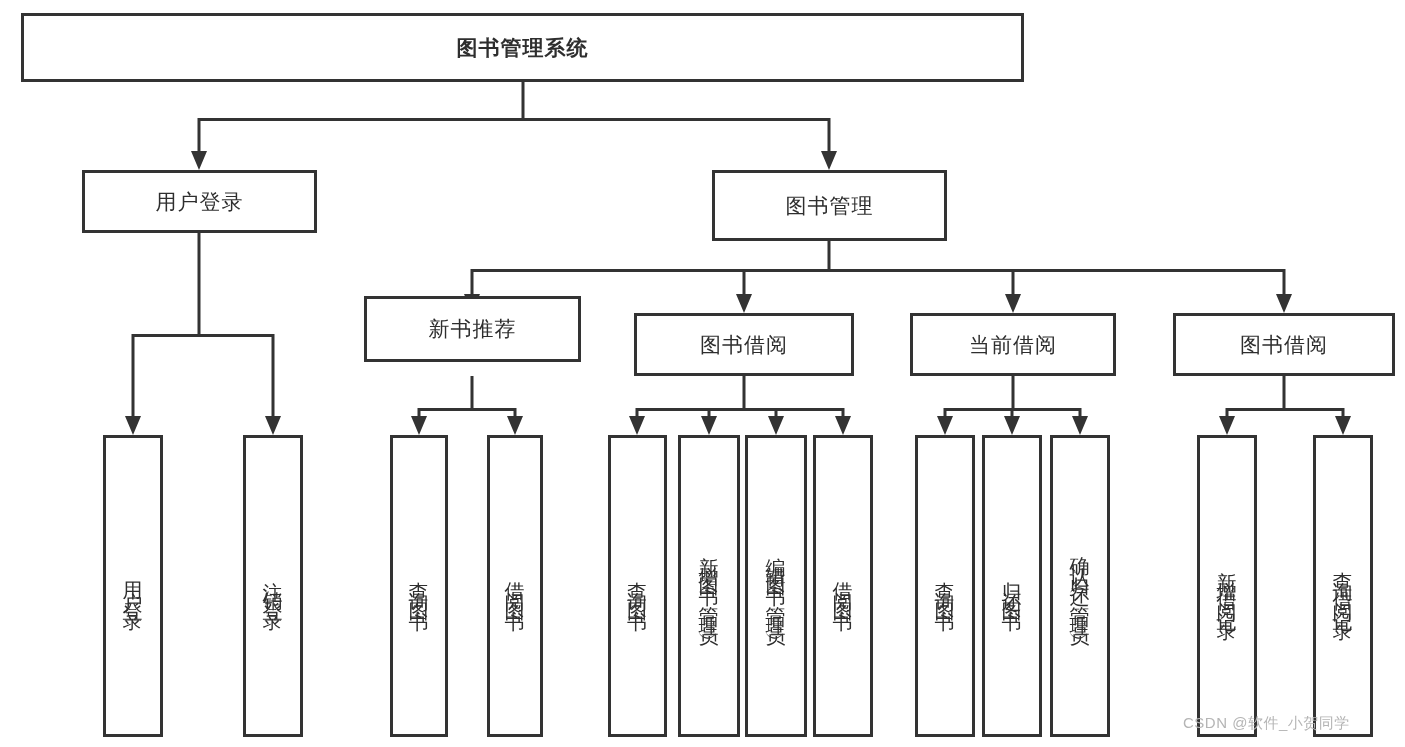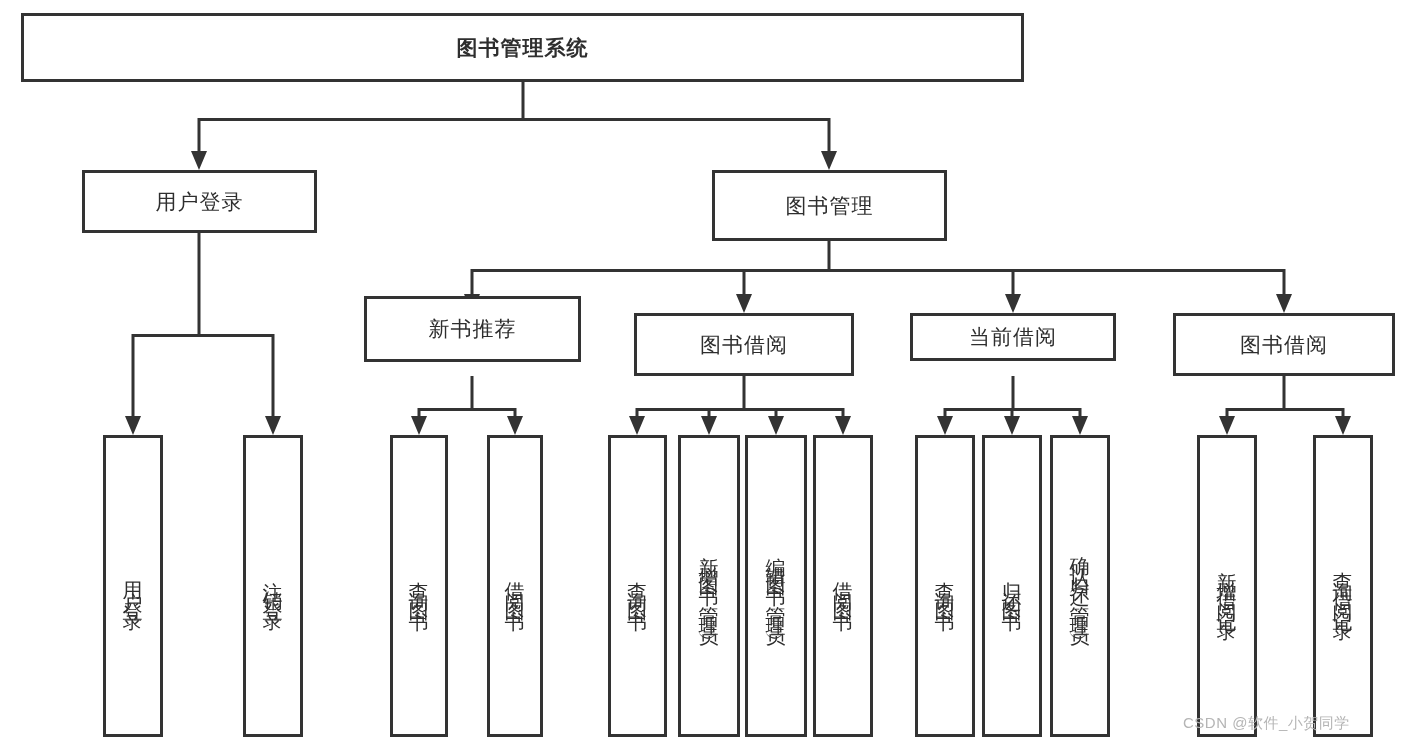--- a/index.html
+++ b/index.html
@@ -65,21 +65,21 @@
       M1219,416 h16 l-8,19 z M1335,416 h16 l-8,19 z"></path>
   </svg>
 
   <div class="box h-box" style="left:21px;top:13px;width:1003px;height:69px;font-weight:bold;">图书管理系统</div>
 
   <div class="box h-box" style="left:82px;top:170px;width:235px;height:63px;">用户登录</div>
   <div class="box h-box" style="left:712px;top:170px;width:235px;height:71px;">图书管理</div>
 
   <div class="box h-box" style="left:364px;top:296px;width:217px;height:66px;">新书推荐</div>
   <div class="box h-box" style="left:634px;top:313px;width:220px;height:63px;">图书借阅</div>
-  <div class="box h-box" style="left:910px;top:313px;width:206px;height:48px;font-family:Liberation Serif, serif;">当前借阅</div>
+  <div class="box h-box" style="left:910px;top:313px;width:206px;height:63px;font-family:Liberation Serif, serif;">当前借阅</div>
   <div class="box h-box" style="left:1173px;top:313px;width:222px;height:63px;">图书借阅</div>
 
   <div class="box v-box" style="left:103px;top:435px;width:60px;height:302px;">
     <span class="vtext">用户登录</span>
   </div>
   <div class="box v-box" style="left:243px;top:435px;width:60px;height:302px;">
     <span class="vtext">注销登录</span>
   </div>
 
   <div class="box v-box" style="left:390px;top:435px;width:58px;height:302px;">

